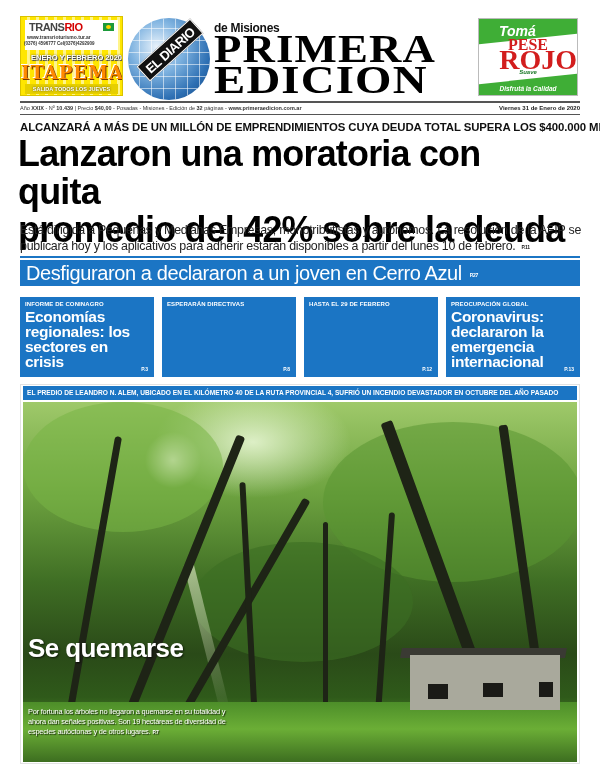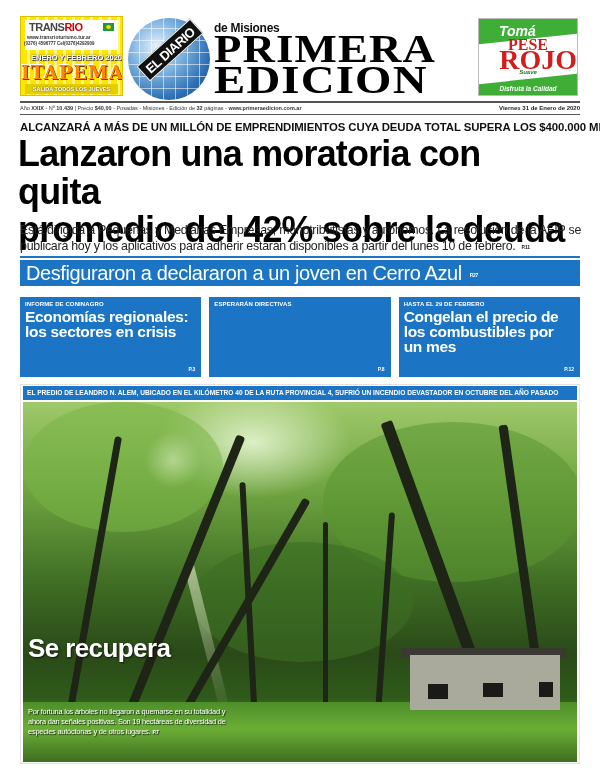--- a/index.html
+++ b/index.html
@@ -169,22 +169,26 @@
     <div class="label">INFORME DE CONINAGRO</div>
     <div class="title">Economías regionales: los sectores en crisis</div>
     <div class="ref">P.3</div>
   </div>
   <div class="brief">
     <div class="label">ESPERARÁN DIRECTIVAS</div>
     <div class="ref">P.8</div>
   </div>
   <div class="brief">
     <div class="label">HASTA EL 29 DE FEBRERO</div>
-    <div class="title">Congelan el precio de los combustibles por un mes</div>
     <div class="ref">P.12</div>
+  </div>
+  <div class="brief">
+    <div class="label">PREOCUPACIÓN GLOBAL</div>
+    <div class="title">Coronavirus: declararon la emergencia internacional</div>
+    <div class="ref">P.13</div>
   </div>
 </div>
 
 <div class="photo-frame"></div>
 <div class="photo-kicker">EL PREDIO DE LEANDRO N. ALEM, UBICADO EN EL KILÓMETRO 40 DE LA RUTA PROVINCIAL 4, SUFRIÓ UN INCENDIO DEVASTADOR EN OCTUBRE DEL AÑO PASADO</div>
 <div class="photo" title="Forest canopy with sunlight and an old stone building">
   <div class="foliage" style="left:0;top:0;width:200px;height:130px;"></div>
   <div class="foliage" style="left:300px;top:20px;width:260px;height:160px;background:rgba(90,150,50,0.55);"></div>
   <div class="foliage" style="left:170px;top:140px;width:220px;height:120px;background:rgba(60,110,35,0.6);"></div>
   <div class="ray"></div>
@@ -197,15 +201,15 @@
   <div class="trunk" style="left:470px;top:0px;width:12px;height:330px;transform:rotate(-20deg);"></div>
   <div class="trunk" style="left:520px;top:20px;width:9px;height:320px;transform:rotate(-8deg);"></div>
   <div class="ground"></div>
   <div class="roof"></div>
   <div class="house"></div>
   <div class="win" style="left:405px;top:282px;"></div>
   <div class="win" style="left:460px;top:281px;width:20px;height:14px;"></div>
   <div class="win" style="left:516px;top:280px;width:14px;height:15px;"></div>
 </div>
 <div class="photo-title">
-  <div>Se recupera</div>
+  <div>Se quemarse</div>
 </div>
 <p class="photo-caption"><span>Por fortuna los árboles no llegaron a quemarse en su totalidad y ahora dan señales positivas. Son 19 hectáreas de diversidad de especies autóctonas y de otros lugares.</span><span class="pageref">P.7</span></p>
 
 </body></html>

